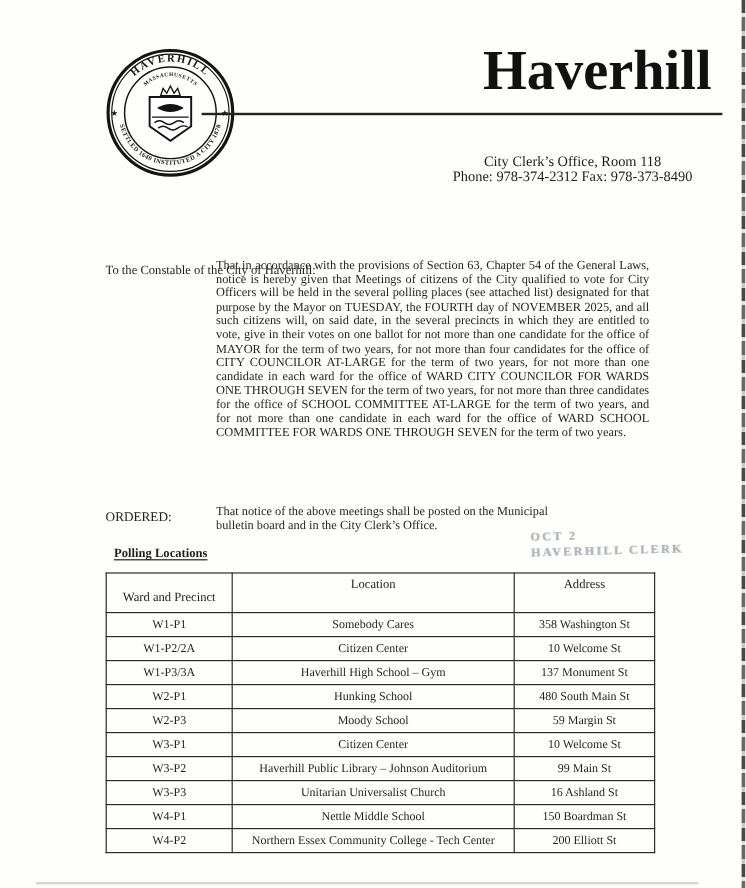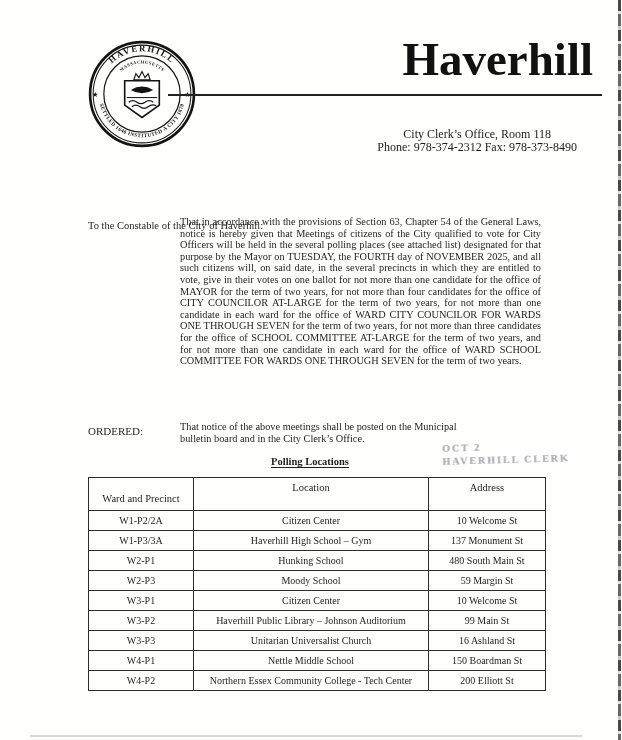--- a/index.html
+++ b/index.html
@@ -58,21 +58,21 @@
   .stamp{
     position:absolute;left:442px;top:440px;width:130px;
     transform:rotate(-1.5deg);
     color:rgba(130,136,140,.55);
     font-weight:bold;font-size:10px;letter-spacing:2px;line-height:13px;
     text-shadow:1px 0 rgba(130,136,140,.35);
     white-space:nowrap;
   }
   .polling-heading{
     position:absolute;left:95px;top:456px;width:430px;
-    text-align:center;font-size:10.5px;font-weight:bold;
+    text-align:left;font-size:10.5px;font-weight:bold;
     text-decoration:underline;text-underline-offset:2px;
   }
   
   .polling-table{
     position:absolute;left:88px;top:477px;width:442px;
     border-collapse:collapse;table-layout:fixed;
   }
   .polling-table td,.polling-table th{
     border:1.6px solid #2c2c2c;
     text-align:center;padding:0 2px;
@@ -145,20 +145,25 @@
   <table class="polling-table">
     <thead>
       <tr>
         <th class="h-ward">Ward and Precinct</th>
         <th class="h-loc">Location</th>
         <th class="h-addr">Address</th>
       </tr>
     </thead>
     <tbody>
       <tr>
+        <td>W1-P1</td>
+        <td>Somebody Cares</td>
+        <td>358 Washington St</td>
+      </tr>
+      <tr>
         <td>W1-P2/2A</td>
         <td>Citizen Center</td>
         <td>10 Welcome St</td>
       </tr>
       <tr>
         <td>W1-P3/3A</td>
         <td>Haverhill High School – Gym</td>
         <td>137 Monument St</td>
       </tr>
       <tr>

